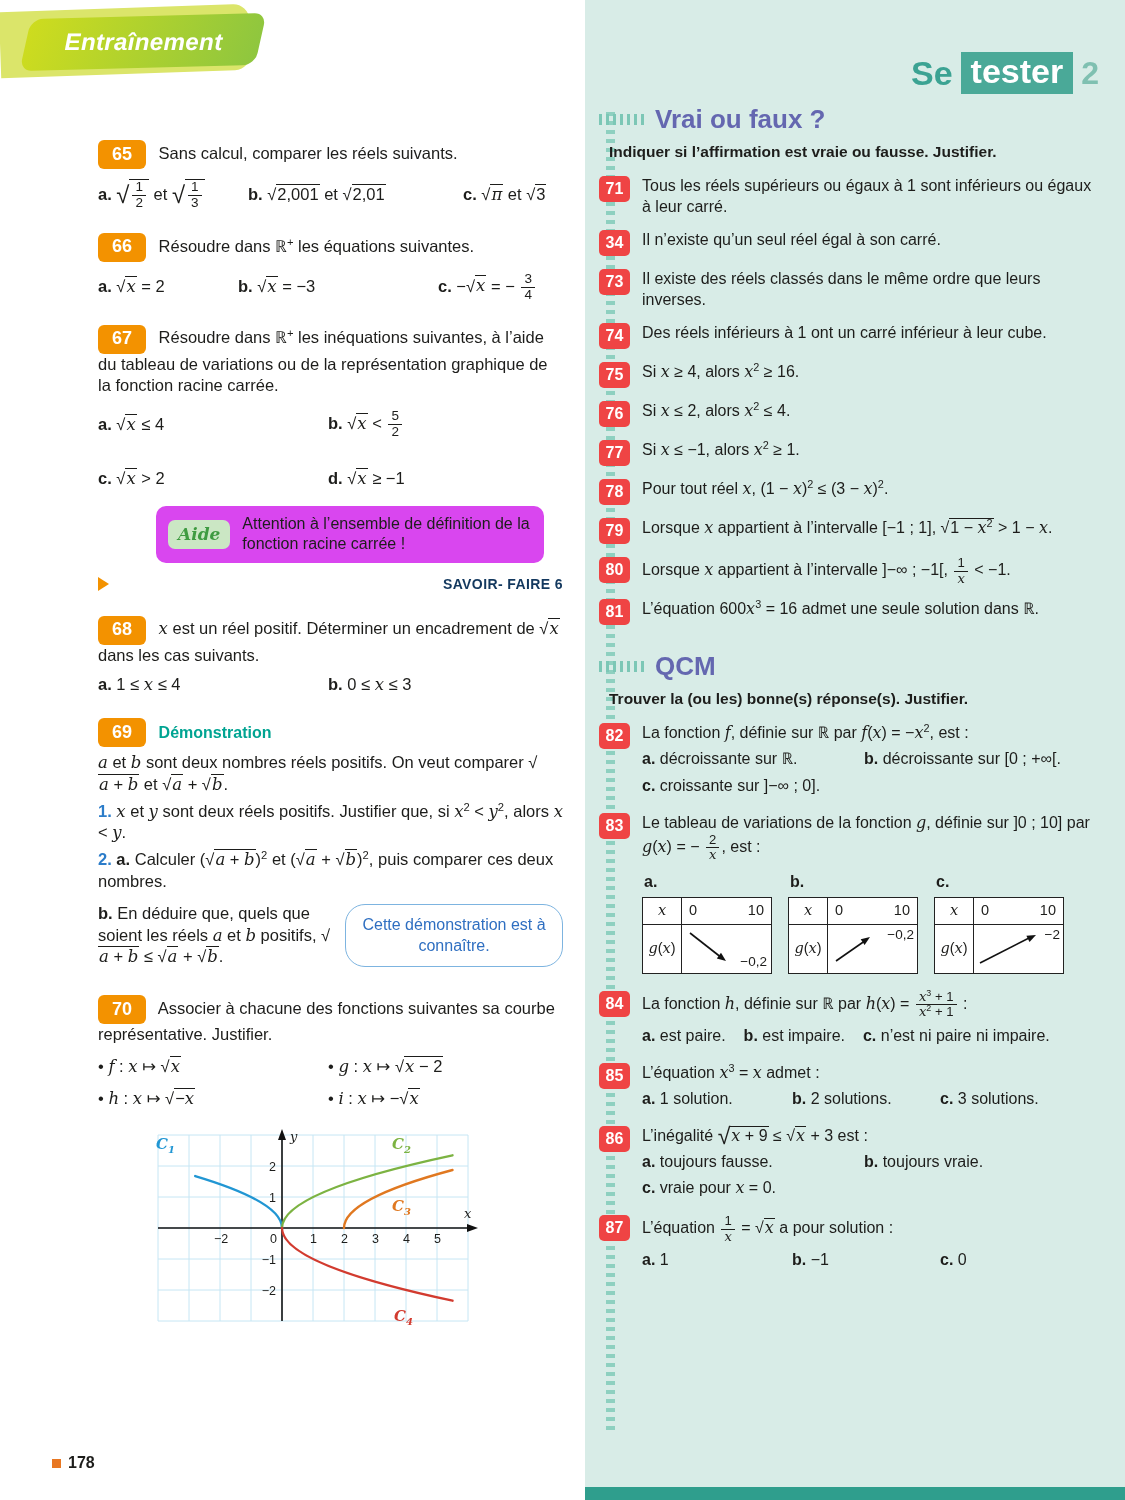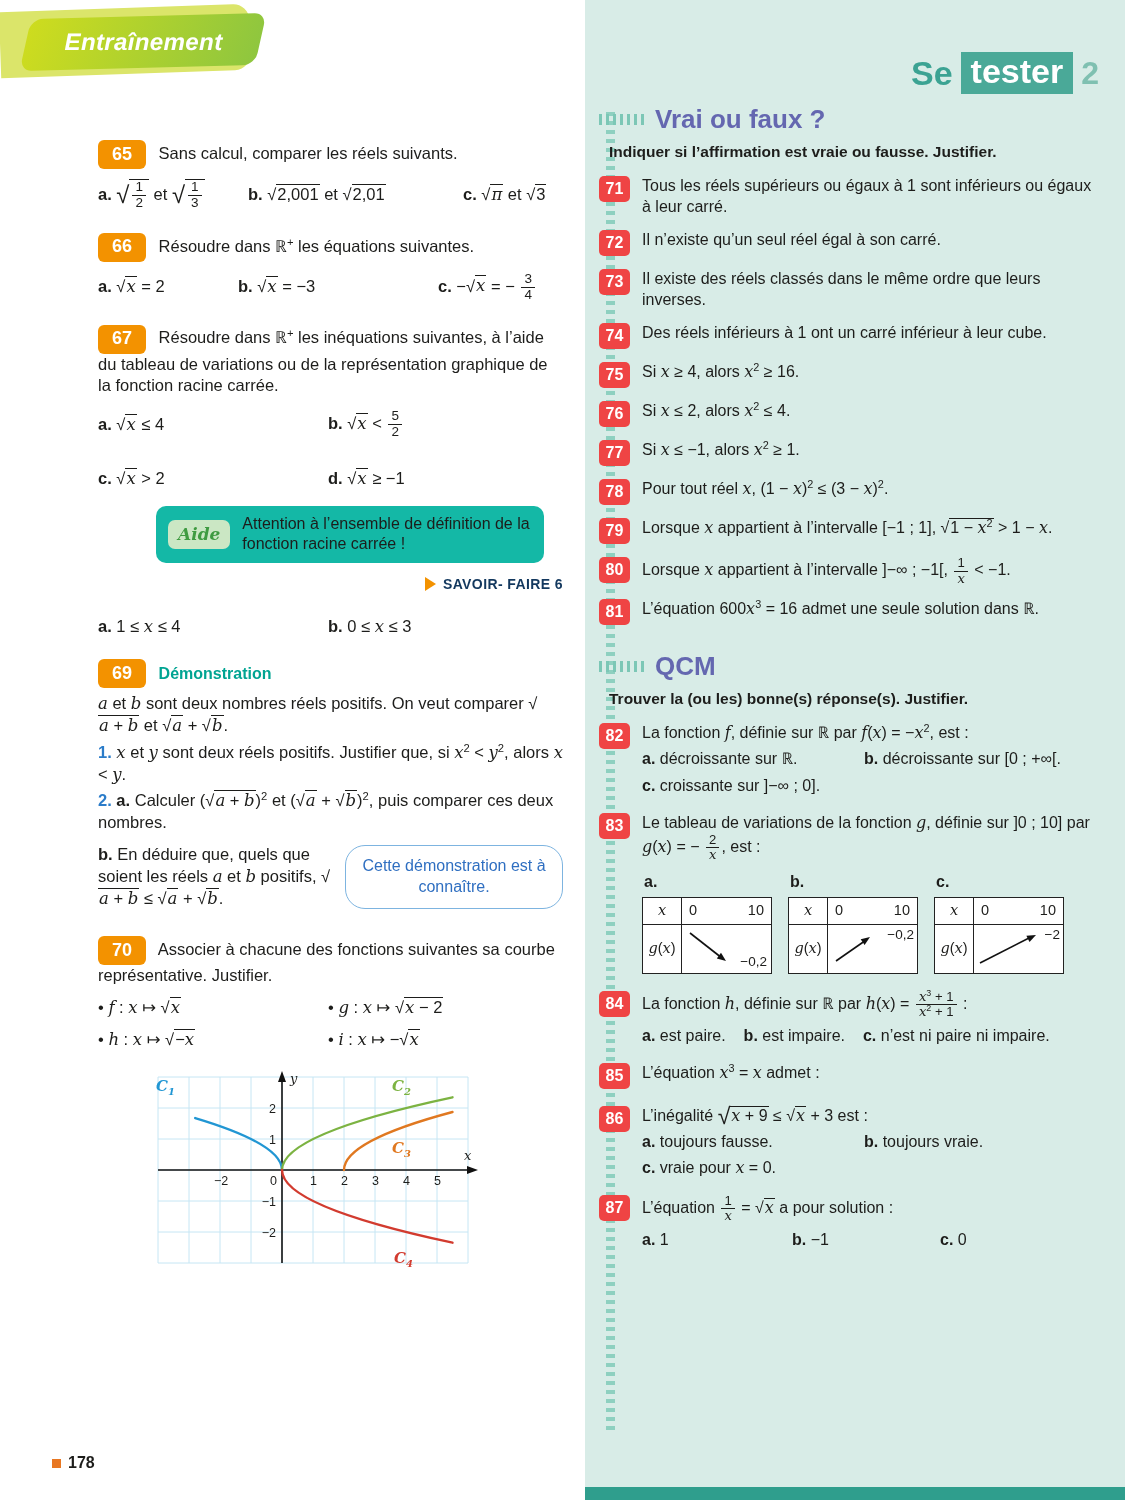--- a/index.html
+++ b/index.html
@@ -30,26 +30,26 @@
   .obadge{display:inline-flex;align-items:center;justify-content:center;width:48px;height:29px;
           border-radius:6px;background:#f39200;color:#fff;font-weight:bold;font-size:18px;
           vertical-align:middle;margin-right:8px;}
   .ex-head{margin:0 0 8px 0;}
   .mrow{display:grid;margin:10px 0 0 0;align-items:center;}
   .m65{grid-template-columns:150px 215px 1fr;}
   .m66{grid-template-columns:140px 200px 1fr;}
   .m67{grid-template-columns:230px 1fr;row-gap:28px;margin-top:12px;}
   .m68{grid-template-columns:230px 1fr;margin-top:6px;}
   .m70{grid-template-columns:230px 1fr;row-gap:10px;margin-top:10px;}
-  .aide{display:flex;align-items:center;gap:12px;background:#14b8a6;border-radius:10px;
+  .aide{display:flex;align-items:center;gap:12px;background:#d946ef;border-radius:10px;
         padding:8px 12px;margin:16px 0 0 58px;width:388px;box-sizing:border-box;}
   .aide-label{background:#cbe7c4;color:#3f9b41;font-family:"DejaVu Serif",serif;font-style:italic;
               font-weight:bold;font-size:17px;border-radius:7px;padding:3px 10px;flex:0 0 auto;}
   .aide-text{font-size:16px;line-height:1.3;}
-  .savoir{display:flex;align-items:center;justify-content:flex-end;gap:7px;margin-top:12px;
+  .savoir{display:flex;align-items:center;justify-content:space-between;gap:7px;margin-top:12px;
           font-weight:bold;font-size:14px;color:#13385e;letter-spacing:0.4px;}
   .tri{width:0;height:0;border-top:7px solid transparent;border-bottom:7px solid transparent;
        border-left:11px solid #f39200;display:inline-block;}
   .demo-title{color:#00a492;font-weight:bold;font-size:16px;vertical-align:middle;}
   .ex69 p{margin:5px 0;}
   .p4wrap{display:flex;gap:14px;align-items:flex-start;margin-top:4px;}
   .p4wrap .p4text{width:238px;}
   .note-box{border:1.6px solid #7db4e0;border-radius:20px;color:#2f6fc1;background:#fff;
             padding:10px 12px;width:196px;text-align:center;font-size:16px;line-height:1.3;margin-top:6px;}
   .graph-wrap{margin:14px 0 0 44px;}
@@ -162,20 +162,24 @@
         <span class="aide-label">Aide</span>
         <span class="aide-text">Attention à l’ensemble de définition de la fonction racine carrée !</span>
       </div>
       <div class="savoir">
         <span class="tri"></span>
         <span>SAVOIR- FAIRE 6</span>
       </div>
     </div>
 
     <div class="ex">
+      <p class="ex-head">
+        <span class="obadge">68</span>
+        <span><i>x</i> est un réel positif. Déterminer un encadrement de √<span class="r"><i>x</i></span> dans les cas suivants.</span>
+      </p>
       <div class="mrow m68">
         <span><b>a.</b> 1 ≤ <i>x</i> ≤ 4</span>
         <span><b>b.</b> 0 ≤ <i>x</i> ≤ 3</span>
       </div>
     </div>
 
     <div class="ex ex69">
       <p class="ex-head">
         <span class="obadge">69</span>
         <span class="demo-title">Démonstration</span>
@@ -262,21 +266,21 @@
         <span class="dashes"></span>
         <h2>Vrai ou faux ?</h2>
       </div>
       <p class="sec-sub">Indiquer si l’affirmation est vraie ou fausse. Justifier.</p>
 
       <div class="vf-item">
         <span class="tbadge">71</span>
         <span class="vf-text">Tous les réels supérieurs ou égaux à 1 sont inférieurs ou égaux à leur carré.</span>
       </div>
       <div class="vf-item">
-        <span class="tbadge">72</span>
+        <span class="tbadge">34</span>
         <span class="vf-text">Il n’existe qu’un seul réel égal à son carré.</span>
       </div>
       <div class="vf-item">
         <span class="tbadge">73</span>
         <span class="vf-text">Il existe des réels classés dans le même ordre que leurs inverses.</span>
       </div>
       <div class="vf-item">
         <span class="tbadge">74</span>
         <span class="vf-text">Des réels inférieurs à 1 ont un carré inférieur à leur cube.</span>
       </div>
@@ -430,20 +434,25 @@
             <span><b>b.</b> est impaire.</span>
             <span><b>c.</b> n’est ni paire ni impaire.</span>
           </div>
         </div>
       </div>
 
       <div class="qcm-item">
         <span class="tbadge">85</span>
         <div class="qcm-body">
           <div>L’équation <i>x</i><sup>3</sup> = <i>x</i> admet :</div>
+          <div class="ans-grid3">
+            <span><b>a.</b> 1 solution.</span>
+            <span><b>b.</b> 2 solutions.</span>
+            <span><b>c.</b> 3 solutions.</span>
+          </div>
         </div>
       </div>
 
       <div class="qcm-item">
         <span class="tbadge">86</span>
         <div class="qcm-body">
           <div>L’inégalité <span class="rs">√</span><span class="r"><i>x</i> + 9</span> ≤ √<span class="r"><i>x</i></span> + 3 est :</div>
           <div class="ans-grid2">
             <span><b>a.</b> toujours fausse.</span>
             <span><b>b.</b> toujours vraie.</span>

